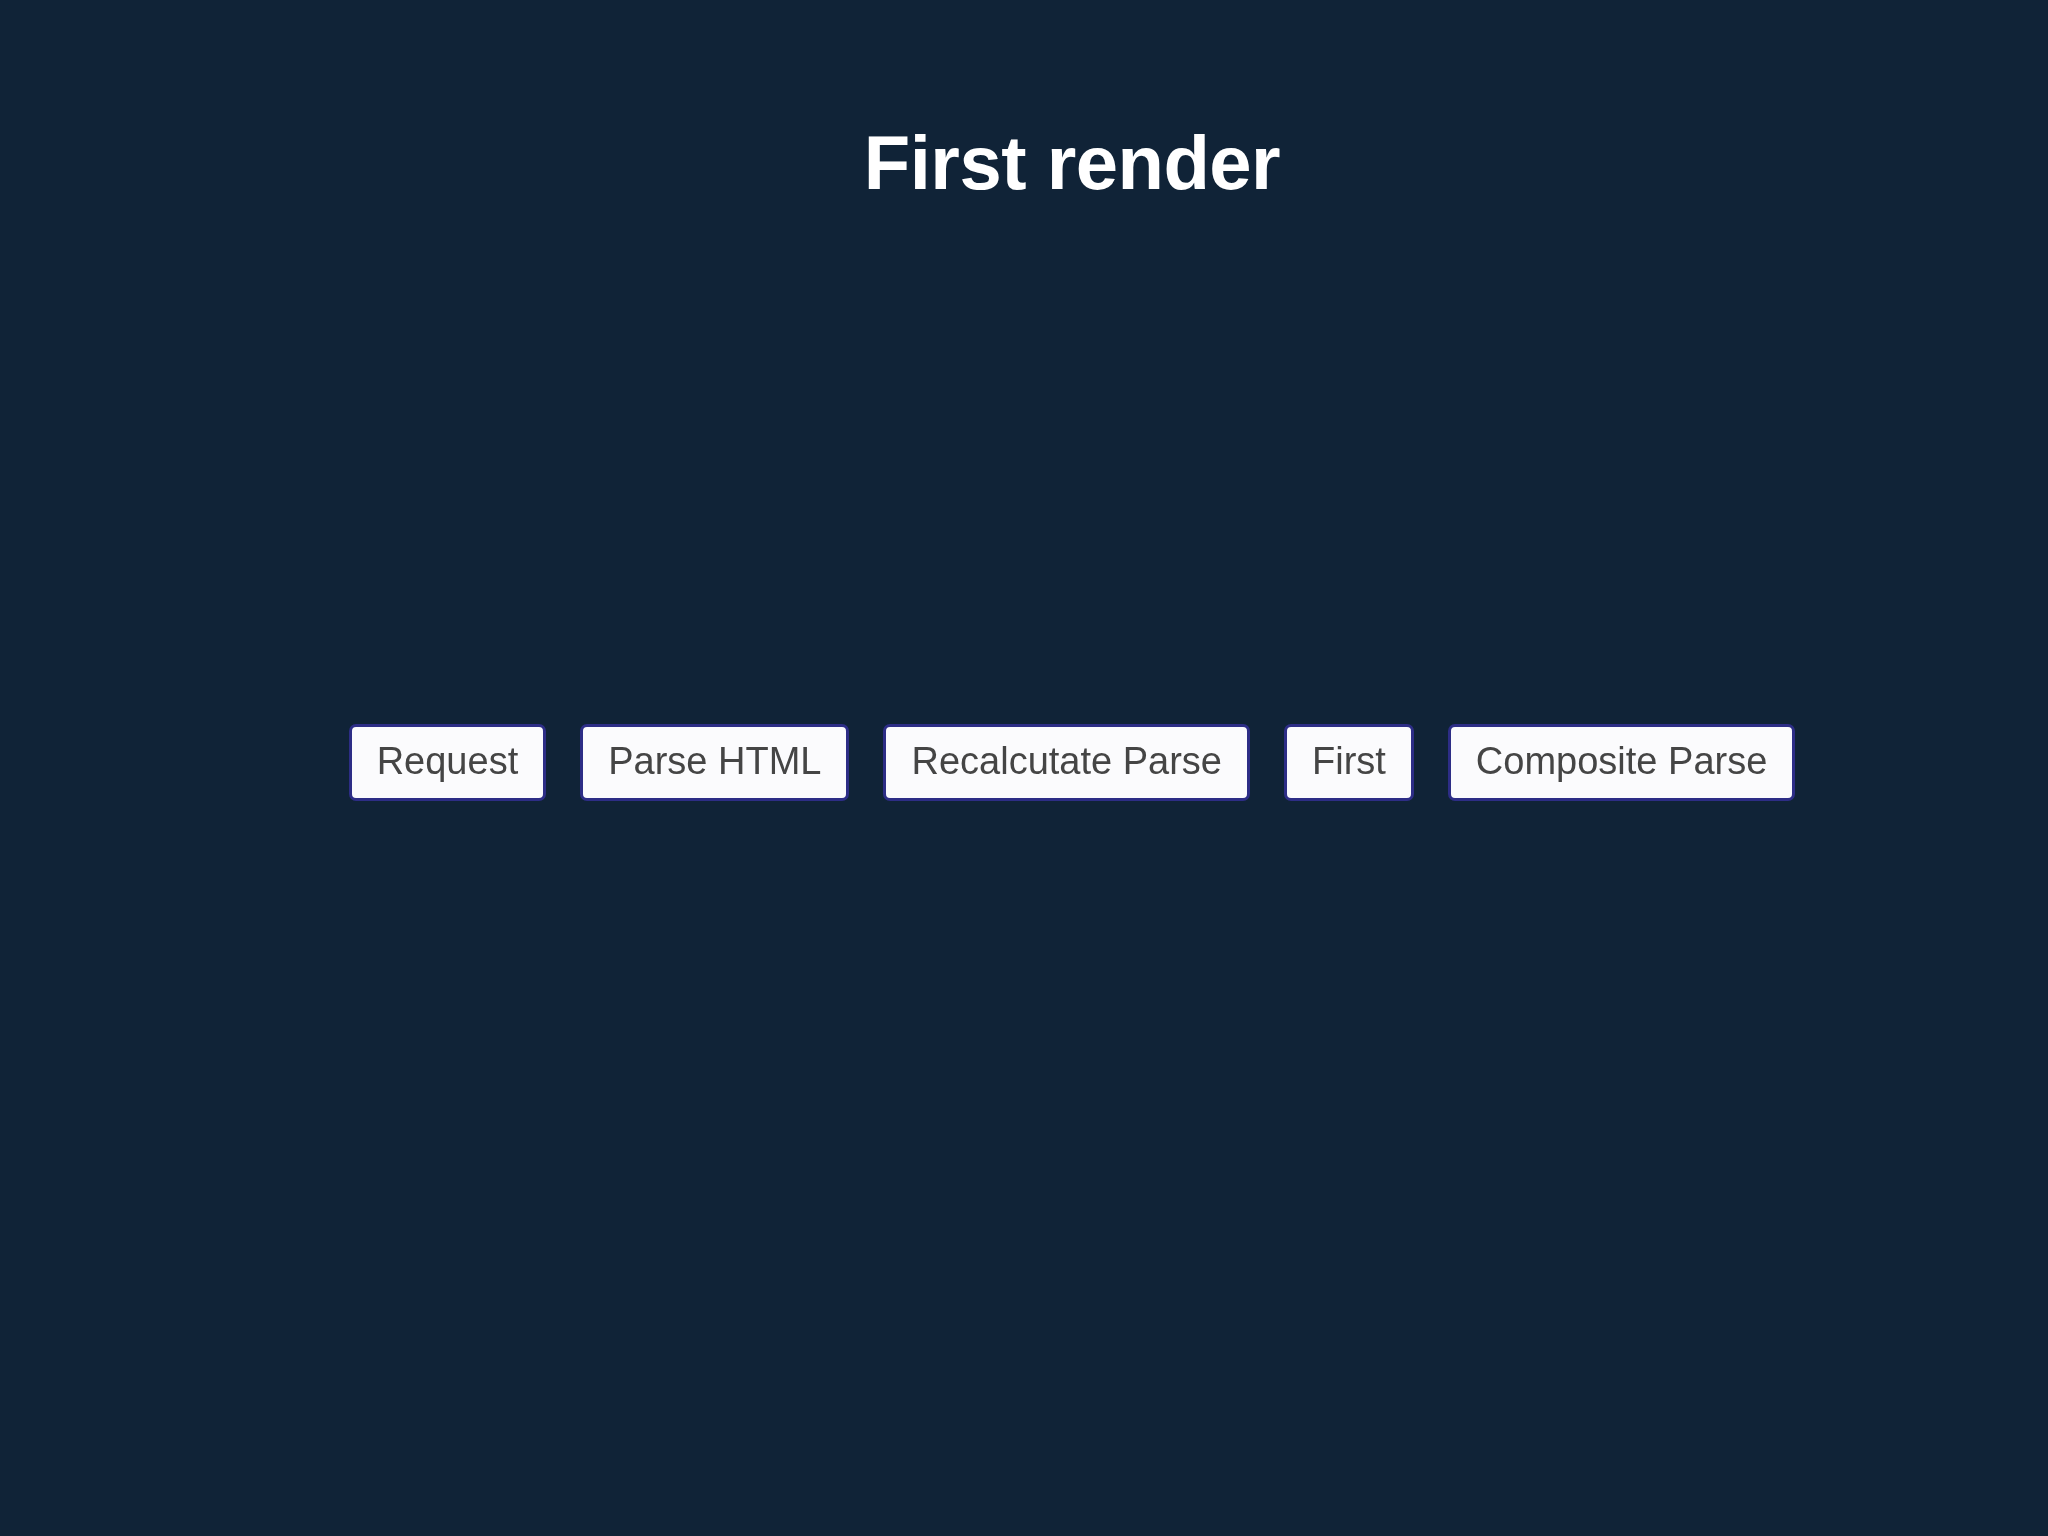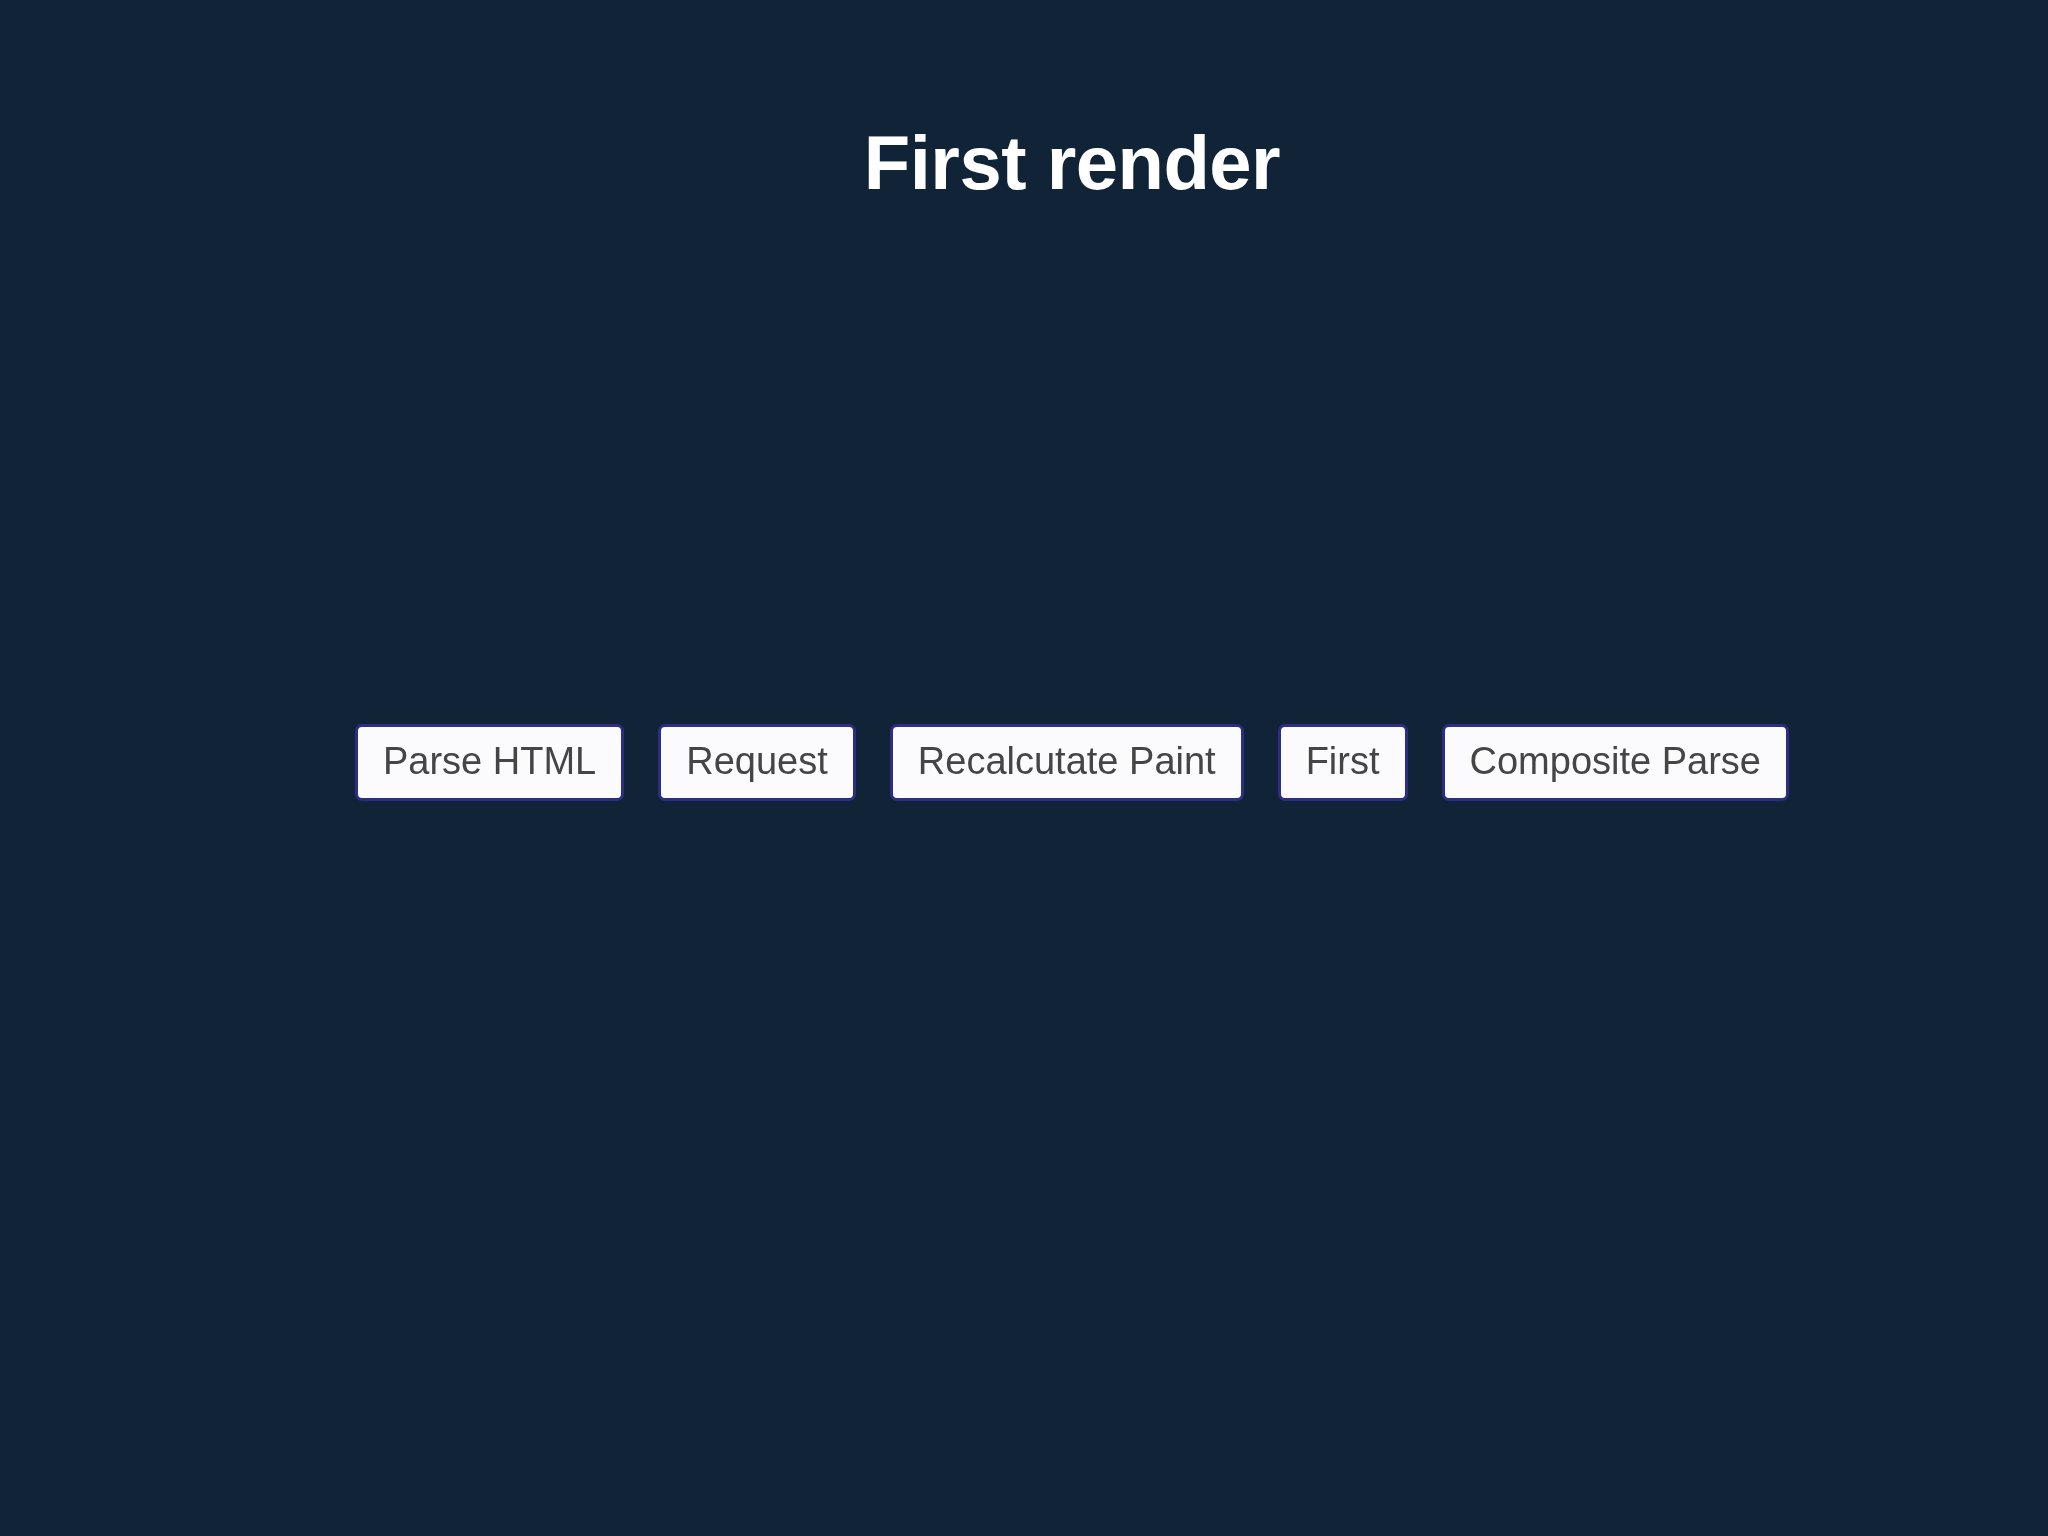--- a/index.html
+++ b/index.html
@@ -62,20 +62,20 @@
   }
 </style>
 </head>
 <body>
 
 <div class="slide">
 
   <div class="slide-title">First render</div>
 
   <div class="pipeline">
+    <div class="pipeline-step">Request</div>
     <div class="pipeline-step">Parse HTML</div>
-    <div class="pipeline-step">Request</div>
-    <div class="pipeline-step">Recalcutate Paint</div>
+    <div class="pipeline-step">Recalcutate Parse</div>
     <div class="pipeline-step">First</div>
     <div class="pipeline-step">Composite Parse</div>
   </div>
 
 </div>
 
 </body></html>

